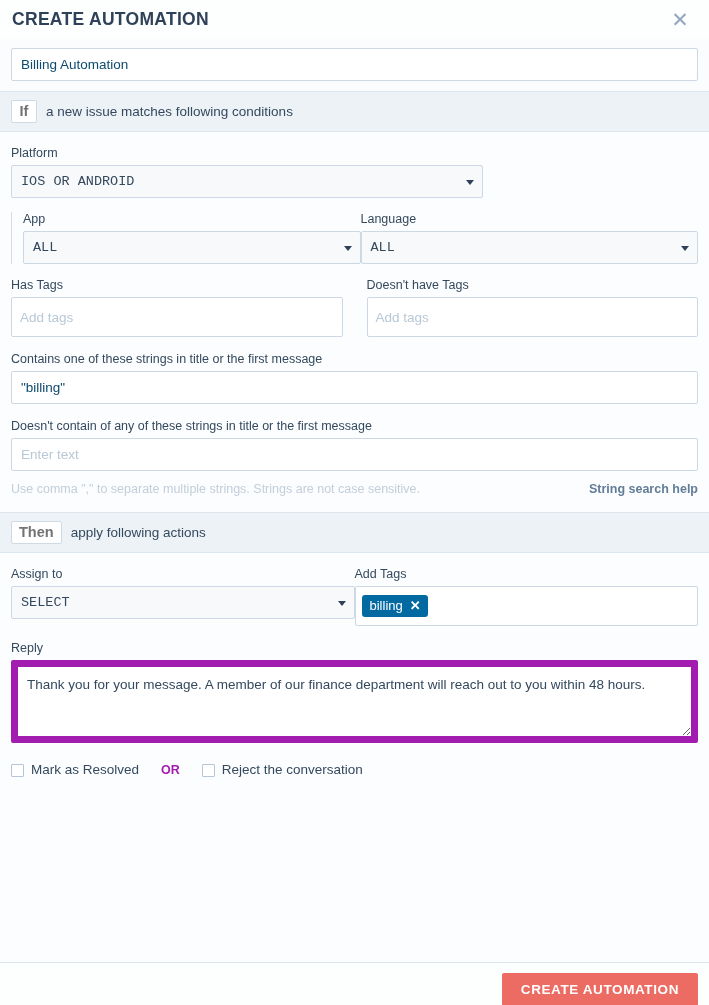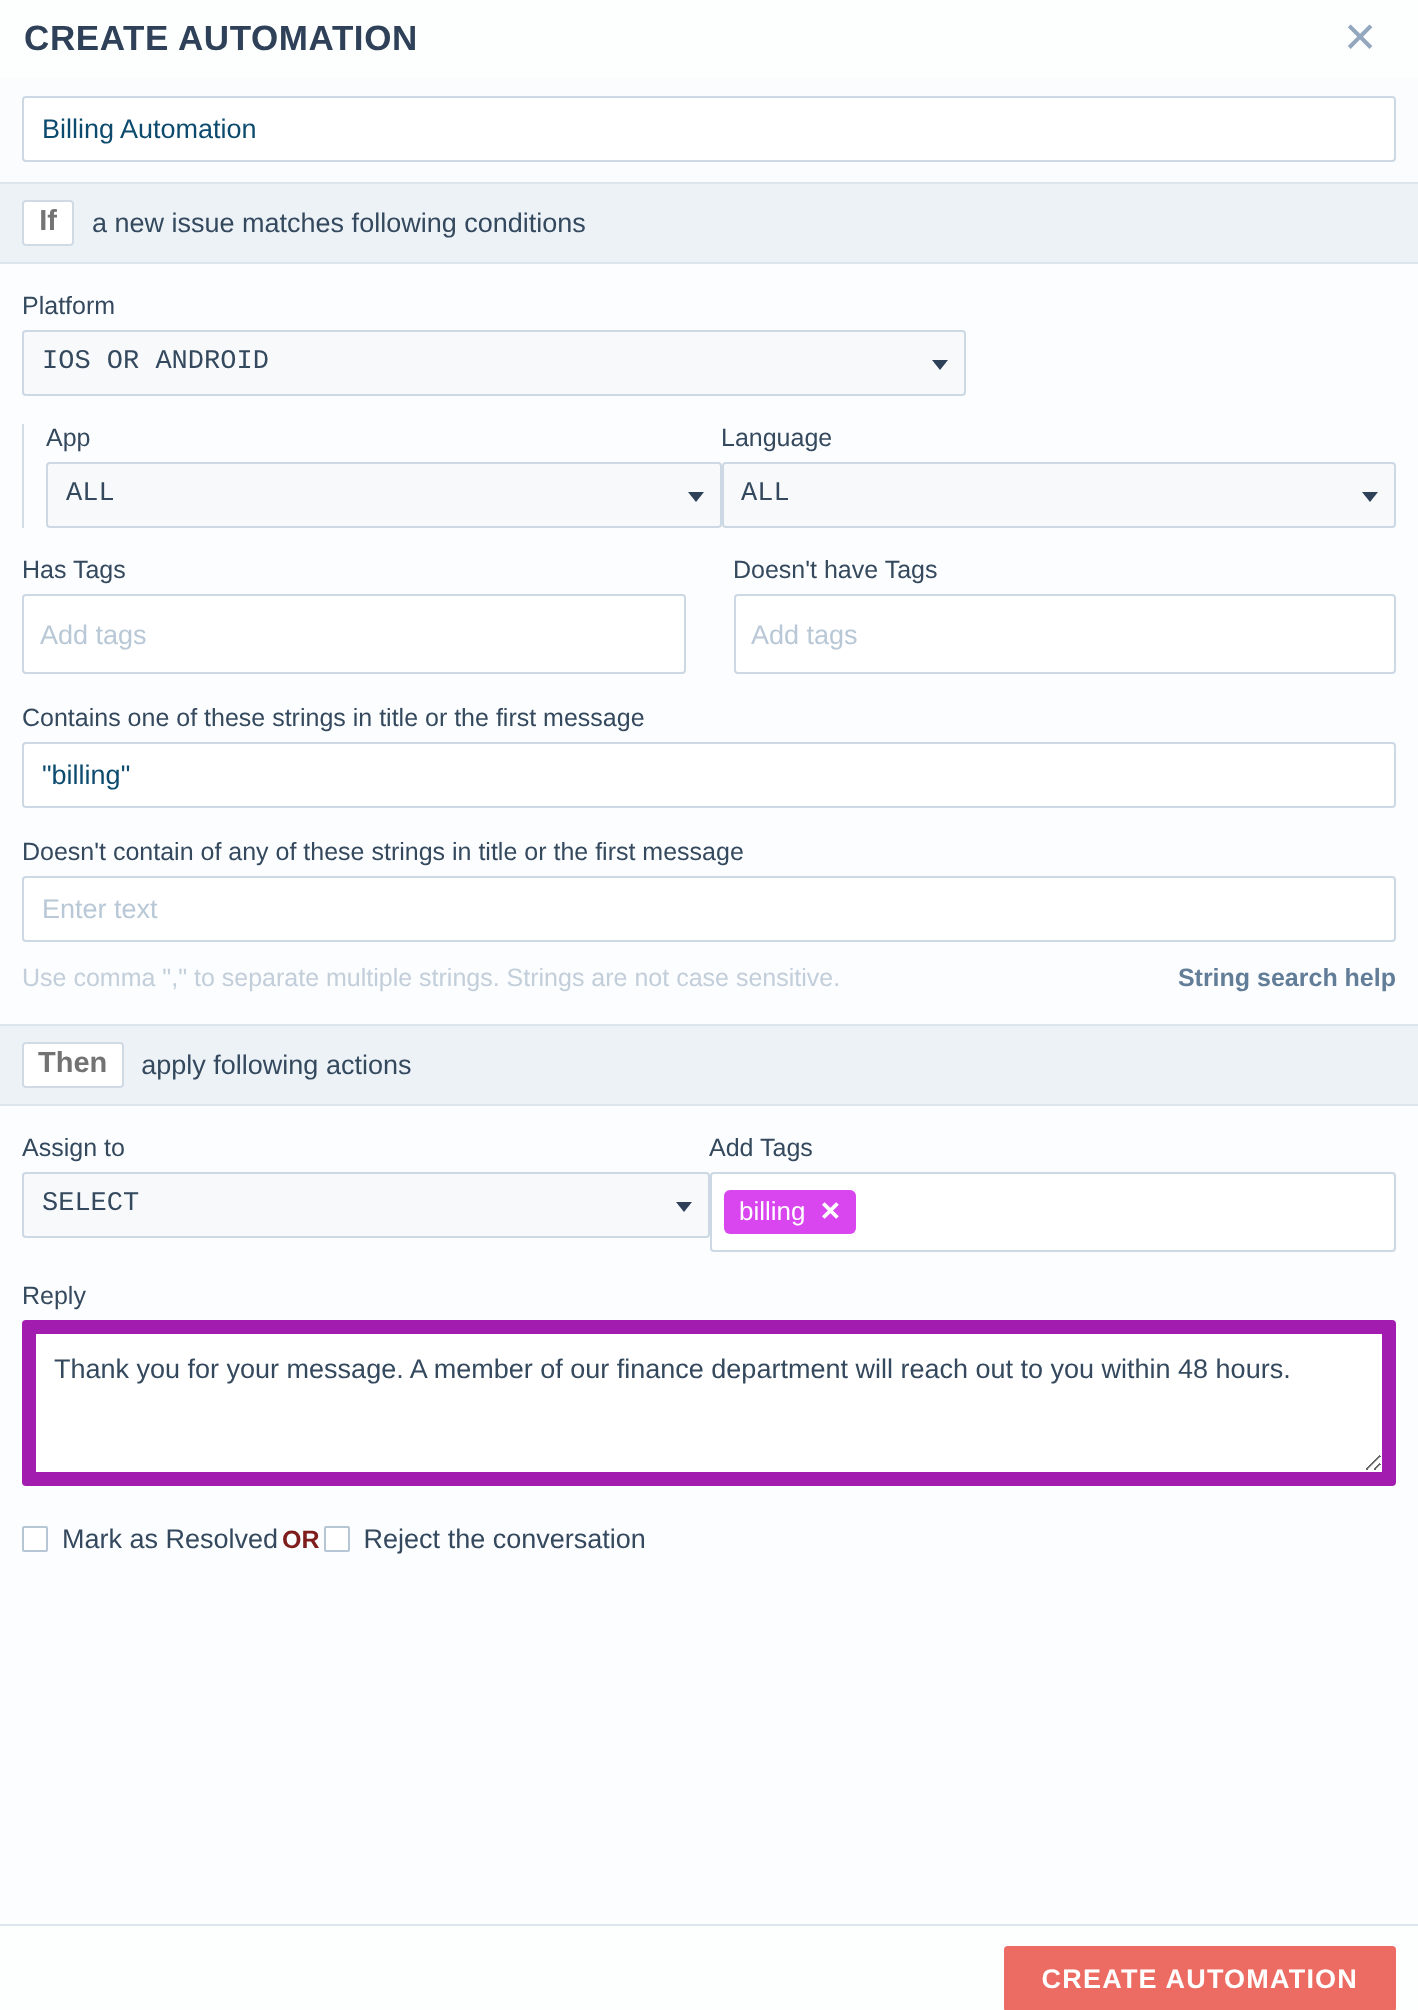--- a/index.html
+++ b/index.html
@@ -172,21 +172,21 @@
     border: 1px solid #ccd8e4;
     border-radius: 2px;
     background: #ffffff;
     display: flex;
     align-items: center;
     padding: 5px 6px;
     gap: 5px;
     flex-wrap: wrap;
   }
   .chip {
-    background: #d946ef;
+    background: #0369a1;
     color: #ffffff;
     border-radius: 3px;
     font-size: 13px;
     padding: 4px 7px 5px 8px;
     display: inline-flex;
     align-items: center;
     gap: 7px;
     line-height: 1;
   }
   .chip-x { font-size: 13px; cursor: pointer; font-weight: bold; line-height: 1; }
@@ -209,30 +209,30 @@
   }
 
   
   .check-row {
     display: flex;
     align-items: center;
     margin-top: 19px;
     padding-bottom: 18px;
     font-size: 13.5px;
   }
-  .check-item { display: flex; align-items: center; cursor: pointer; }
+  .check-item { display: flex; align-items: flex-end; cursor: pointer; }
   .cbox {
     width: 13px; height: 13px;
     border: 1px solid #b6c6d5;
     border-radius: 1px;
     background: #fff;
     margin-right: 7px;
     flex: none;
   }
-  .or-text { color: #7f1d1d; font-weight: bold; margin: 0 2px; font-size: 12.5px; }
+  .or-text { color: #a21caf; font-weight: bold; margin: 0 22px; font-size: 12.5px; }
 
   
   .footer {
     position: absolute;
     left: 0; right: 0; bottom: 0;
     height: 43px;
     border-top: 1px solid #dde5ed;
     background: #fdfefe;
     display: flex;
     align-items: flex-start;

